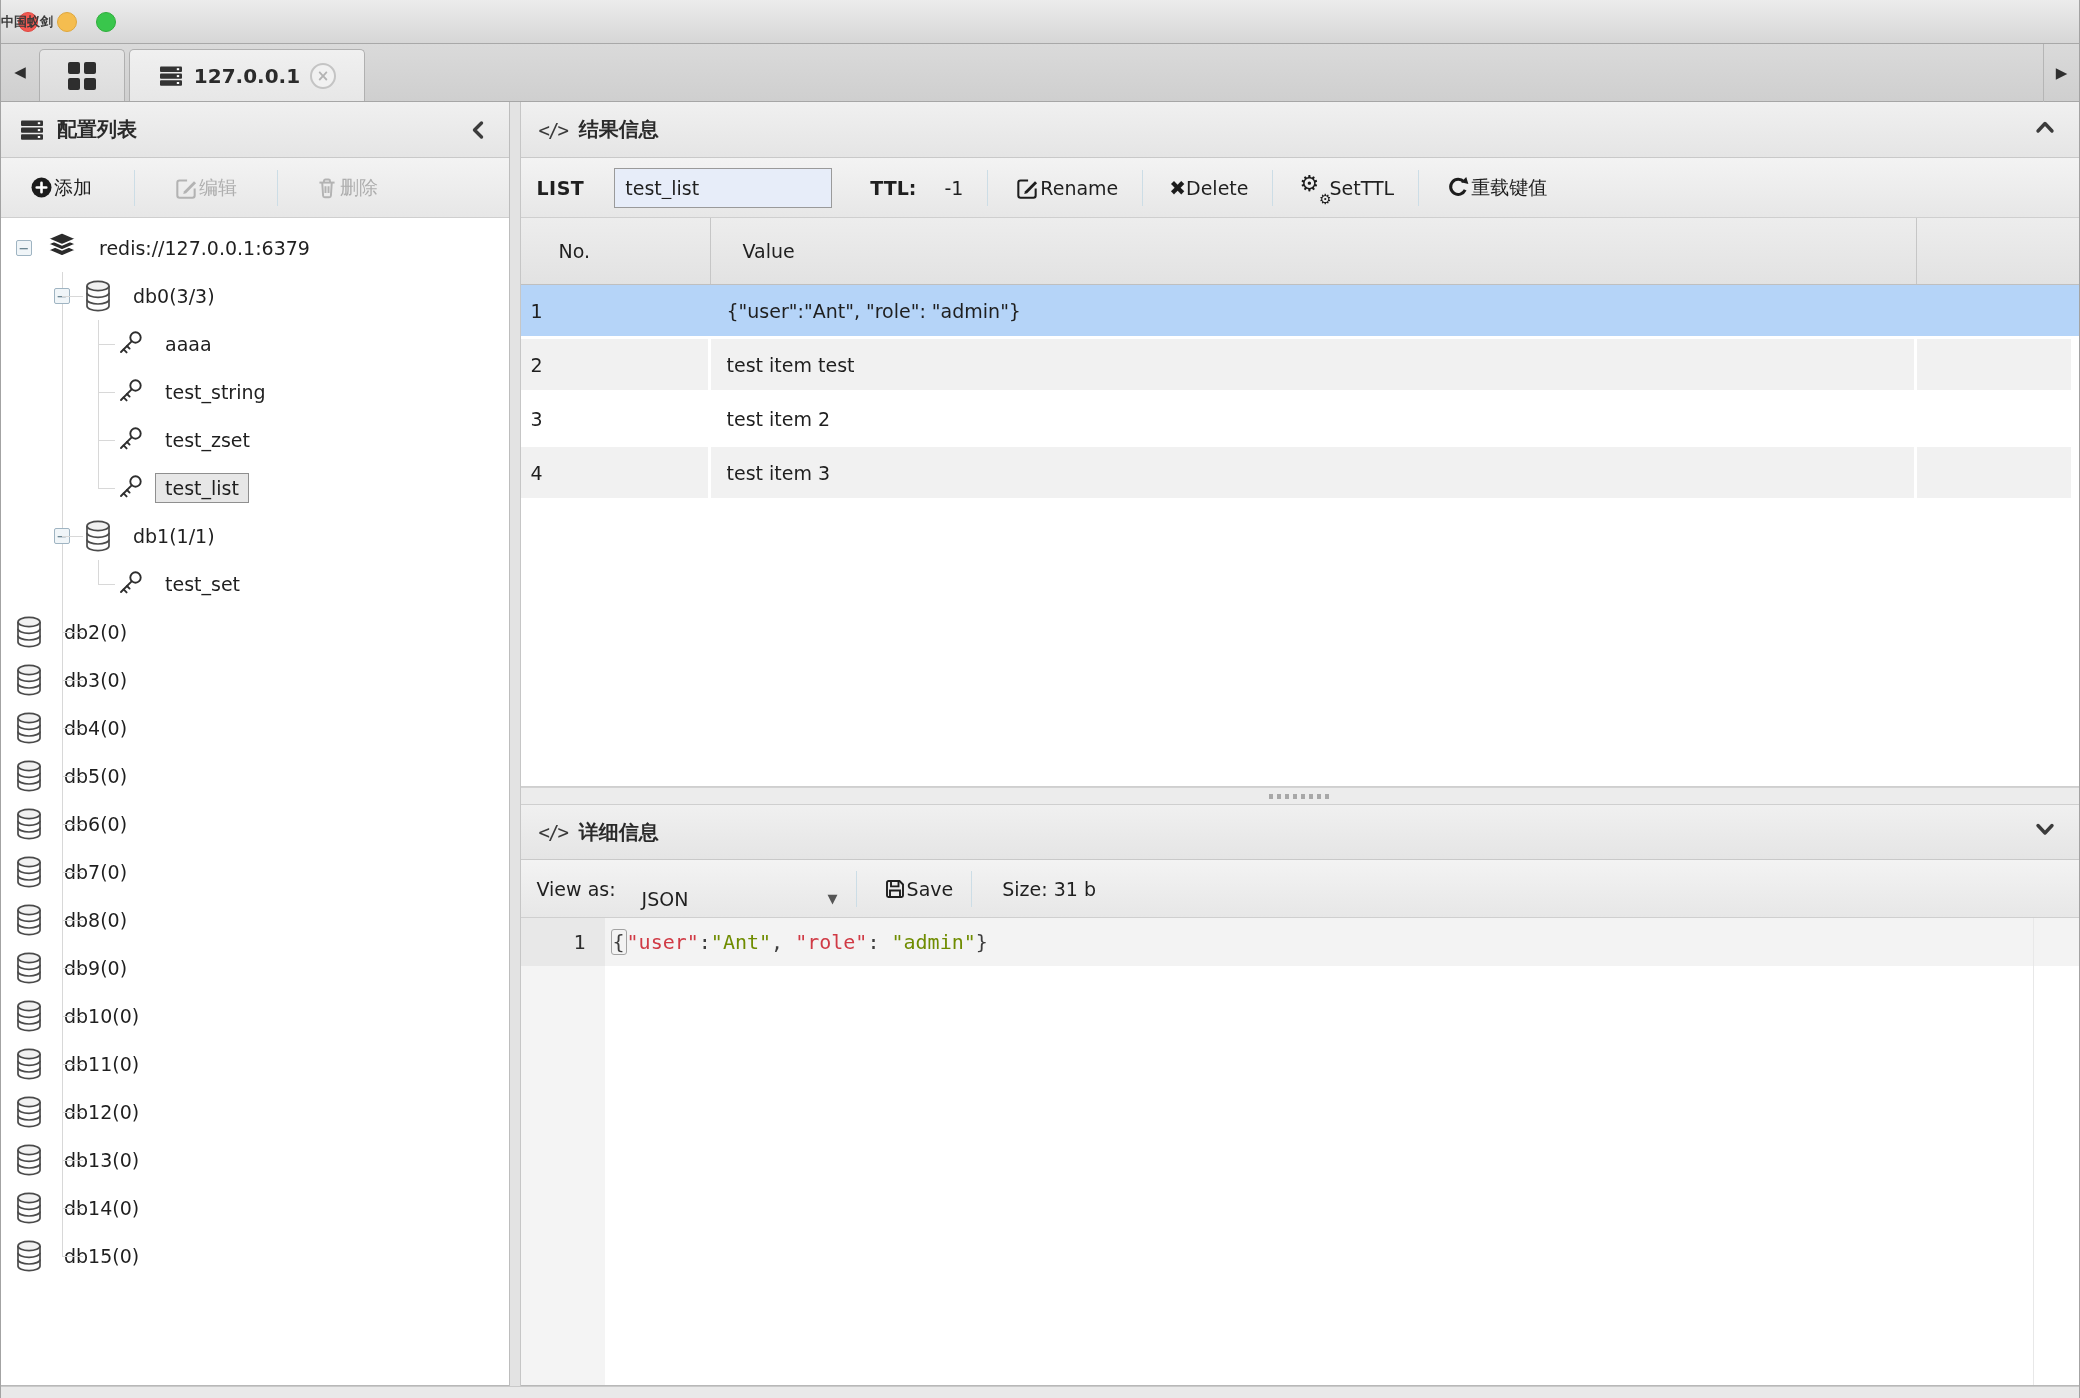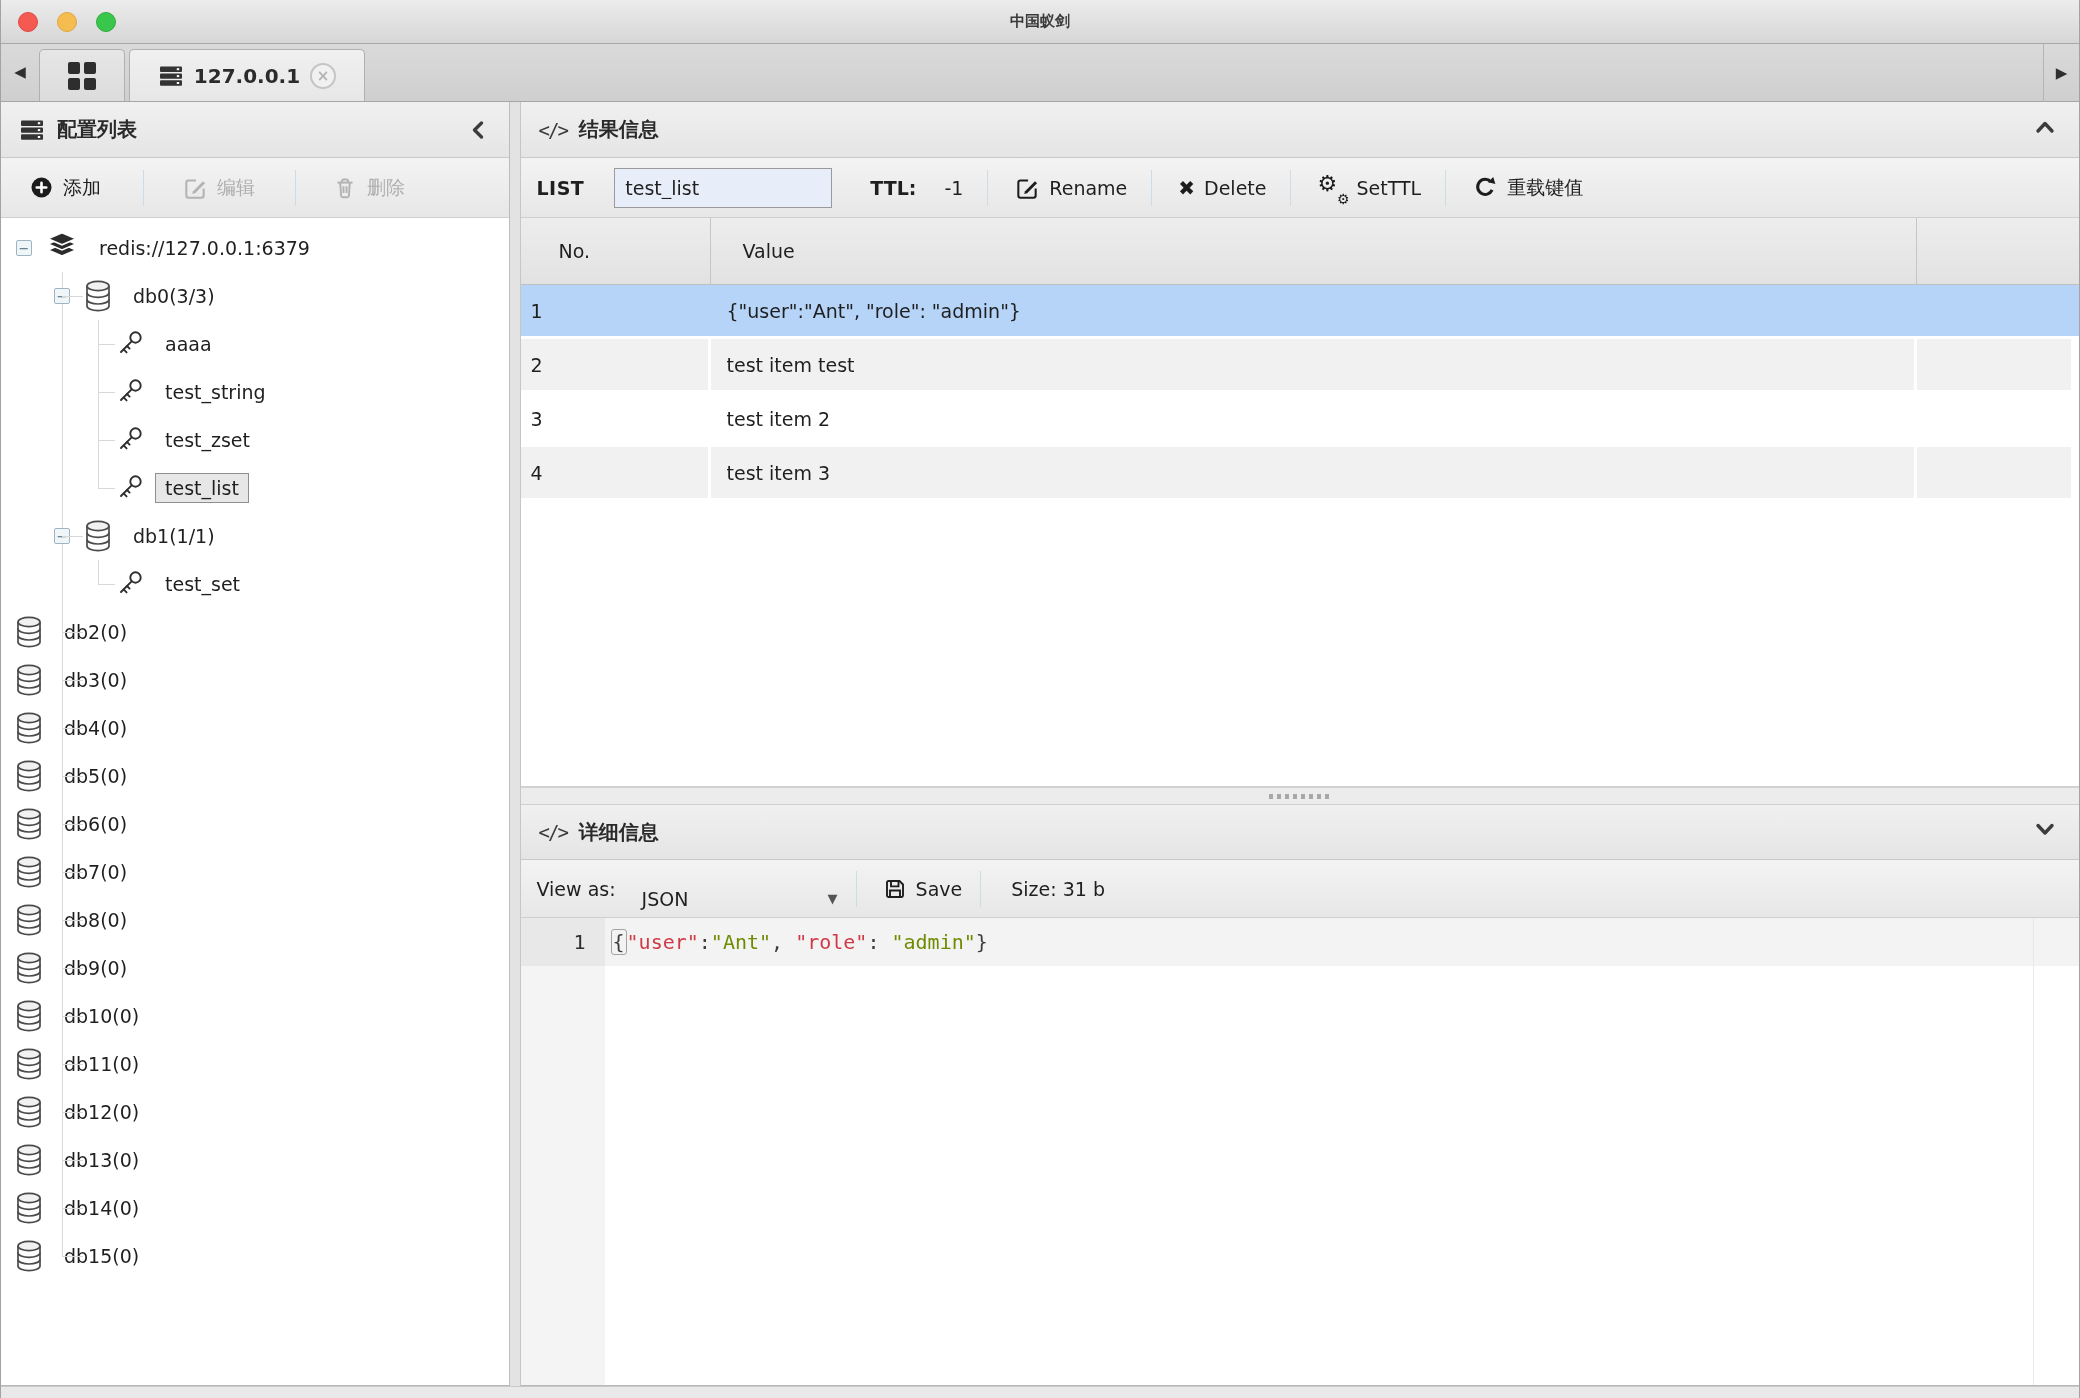--- a/index.html
+++ b/index.html
@@ -7,21 +7,21 @@
   body { font-family: "DejaVu Sans", "Liberation Sans", sans-serif; color: #1f1f1f; background:#e9e9e9; }
   .window { width: 2080px; height: 1398px; border-left:1px solid #a3a3a3; border-right:1px solid #a3a3a3; background:#fff; position:relative; }
 
   
   .titlebar { height:44px; background:linear-gradient(#ececec,#d6d6d6); border-bottom:1px solid #a8a8a8; position:relative; display:flex; align-items:center; }
   .traffic { display:flex; gap:19px; margin-left:17px; }
   .light { width:20px; height:20px; border-radius:50%; }
   .light.red { background:#f45952; border:1px solid #df4841; }
   .light.yellow { background:#f5bd4f; border:1px solid #dfa73c; }
   .light.green { background:#39c64c; border:1px solid #2fae3c; }
-  .win-title { position:absolute; left:0; right:0; text-align:center; font-size:15px; font-weight:bold; color:#3a3a3a; }
+  .win-title { position:absolute; left:0; right:0; text-align:left; font-size:13px; font-weight:bold; color:#3a3a3a; }
 
   
   .tabbar { height:58px; background:linear-gradient(#dadada,#cfcfcf); border-bottom:1px solid #a6a6a6; display:flex; align-items:flex-end; position:relative; }
   .tab-nav { width:38px; height:58px; display:flex; align-items:center; justify-content:center; }
   .tab-nav.right { position:absolute; right:0; top:0; border-left:1px solid #b5b5b5; width:36px; }
   .nav-glyph { font-size:15px; color:#2f2f2f; }
   .tab { height:52px; border:1px solid #b0b0b0; border-bottom:none; border-radius:5px 5px 0 0; display:flex; align-items:center; justify-content:center; }
   .tab.grid-tab { width:86px; background:linear-gradient(#e6e6e6,#dcdcdc); }
   .grid-icon { display:grid; grid-template-columns:12px 12px; grid-template-rows:12px 12px; gap:4px; }
   .grid-icon span { background:#2e2e2e; border-radius:2px; }
@@ -34,21 +34,21 @@
   .vsplit { width:12px; background:#e3e3e3; border-left:1px solid #bdbdbd; border-right:1px solid #c6c6c6; }
   .rightcol { width:1560px; display:flex; flex-direction:column; }
 
   .panel-header { height:56px; background:linear-gradient(#f0f0f0,#e5e5e5); border-bottom:1px solid #c9c9c9; display:flex; align-items:center; padding:0 18px; gap:12px; position:relative; }
   .panel-title { font-size:20px; font-weight:bold; color:#2a2a2a; }
   .code-glyph { font-family:"DejaVu Sans Mono", "Liberation Mono", monospace; font-size:19px; color:#3a3a3a; letter-spacing:-2px; }
   .hdr-chevron { position:absolute; right:22px; top:16px; }
 
   .toolbar { height:60px; background:linear-gradient(#f3f3f3,#e7e7e7); border-bottom:1px solid #cfcfcf; display:flex; align-items:center; font-size:19px; }
   .tb-sep { width:1px; height:36px; background:#ccdde6; }
-  .tb-btn { display:flex; align-items:center; gap:9px; cursor:pointer; }
+  .tb-btn { display:flex; align-items:center; cursor:pointer; }
   .tb-btn.disabled { color:#aeaeae; }
 
   
   .tree { flex:1; background:#fff; position:relative; border-bottom:1px solid #b8b8b8; padding-top:6px; overflow:hidden; }
   .tree-row { height:48px; display:flex; align-items:center; position:relative; font-size:19px; }
   .expander { width:16px; height:16px; border:1px solid #9fb4c2; background:#f0f5f8; border-radius:2px; color:#51707f; font-size:13px; line-height:13px; display:flex; align-items:center; justify-content:center; flex:0 0 auto; }
   .lvl0 .expander { margin-left:15px; }
   .lvl1 .expander { margin-left:53px; }
   .tree-icon { flex:0 0 auto; margin-left:13px; display:flex; }
   .lvl2 .tree-icon { margin-left:114px; }

